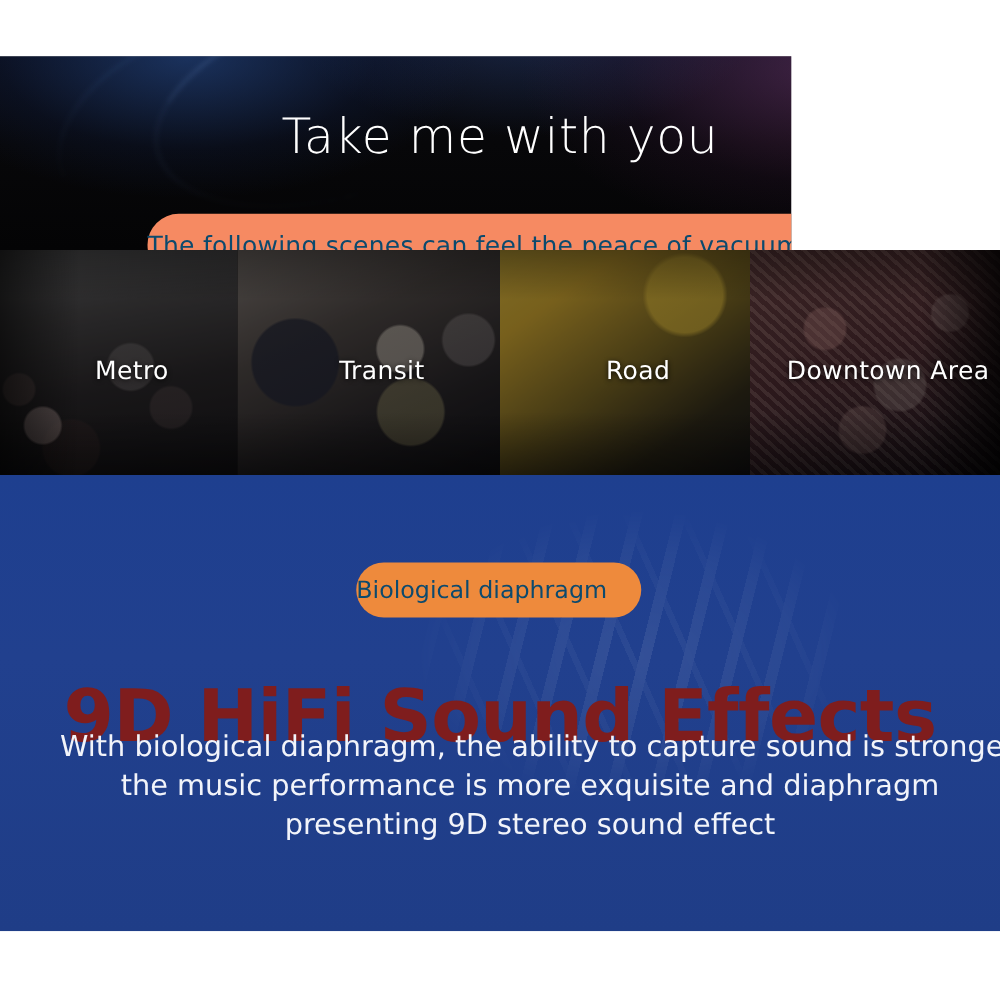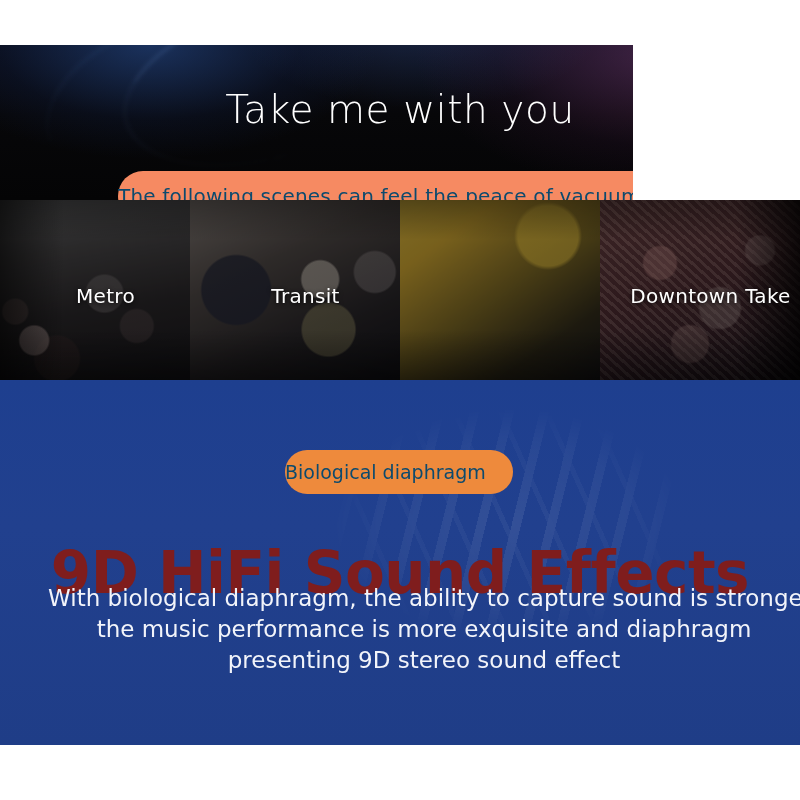--- a/index.html
+++ b/index.html
@@ -283,26 +283,27 @@
 
     <div class="scene">
       <div class="scene-art art-transit"></div>
       <div class="scene-dim"></div>
       <div class="scene-label">Transit</div>
     </div>
 
     <div class="scene">
       <div class="scene-art art-road"></div>
       <div class="scene-dim"></div>
+      <div class="scene-label">Road</div>
     </div>
 
     <div class="scene">
       <div class="scene-art art-downtown"></div>
       <div class="scene-dim"></div>
-      <div class="scene-label">Downtown Take</div>
+      <div class="scene-label">Downtown Area</div>
     </div>
 
     <div class="strip-vignette"></div>
   </section>
 
   <section class="blue">
     <div class="watermark"></div>
   </section>
 
   <div class="pill pill-blue">

